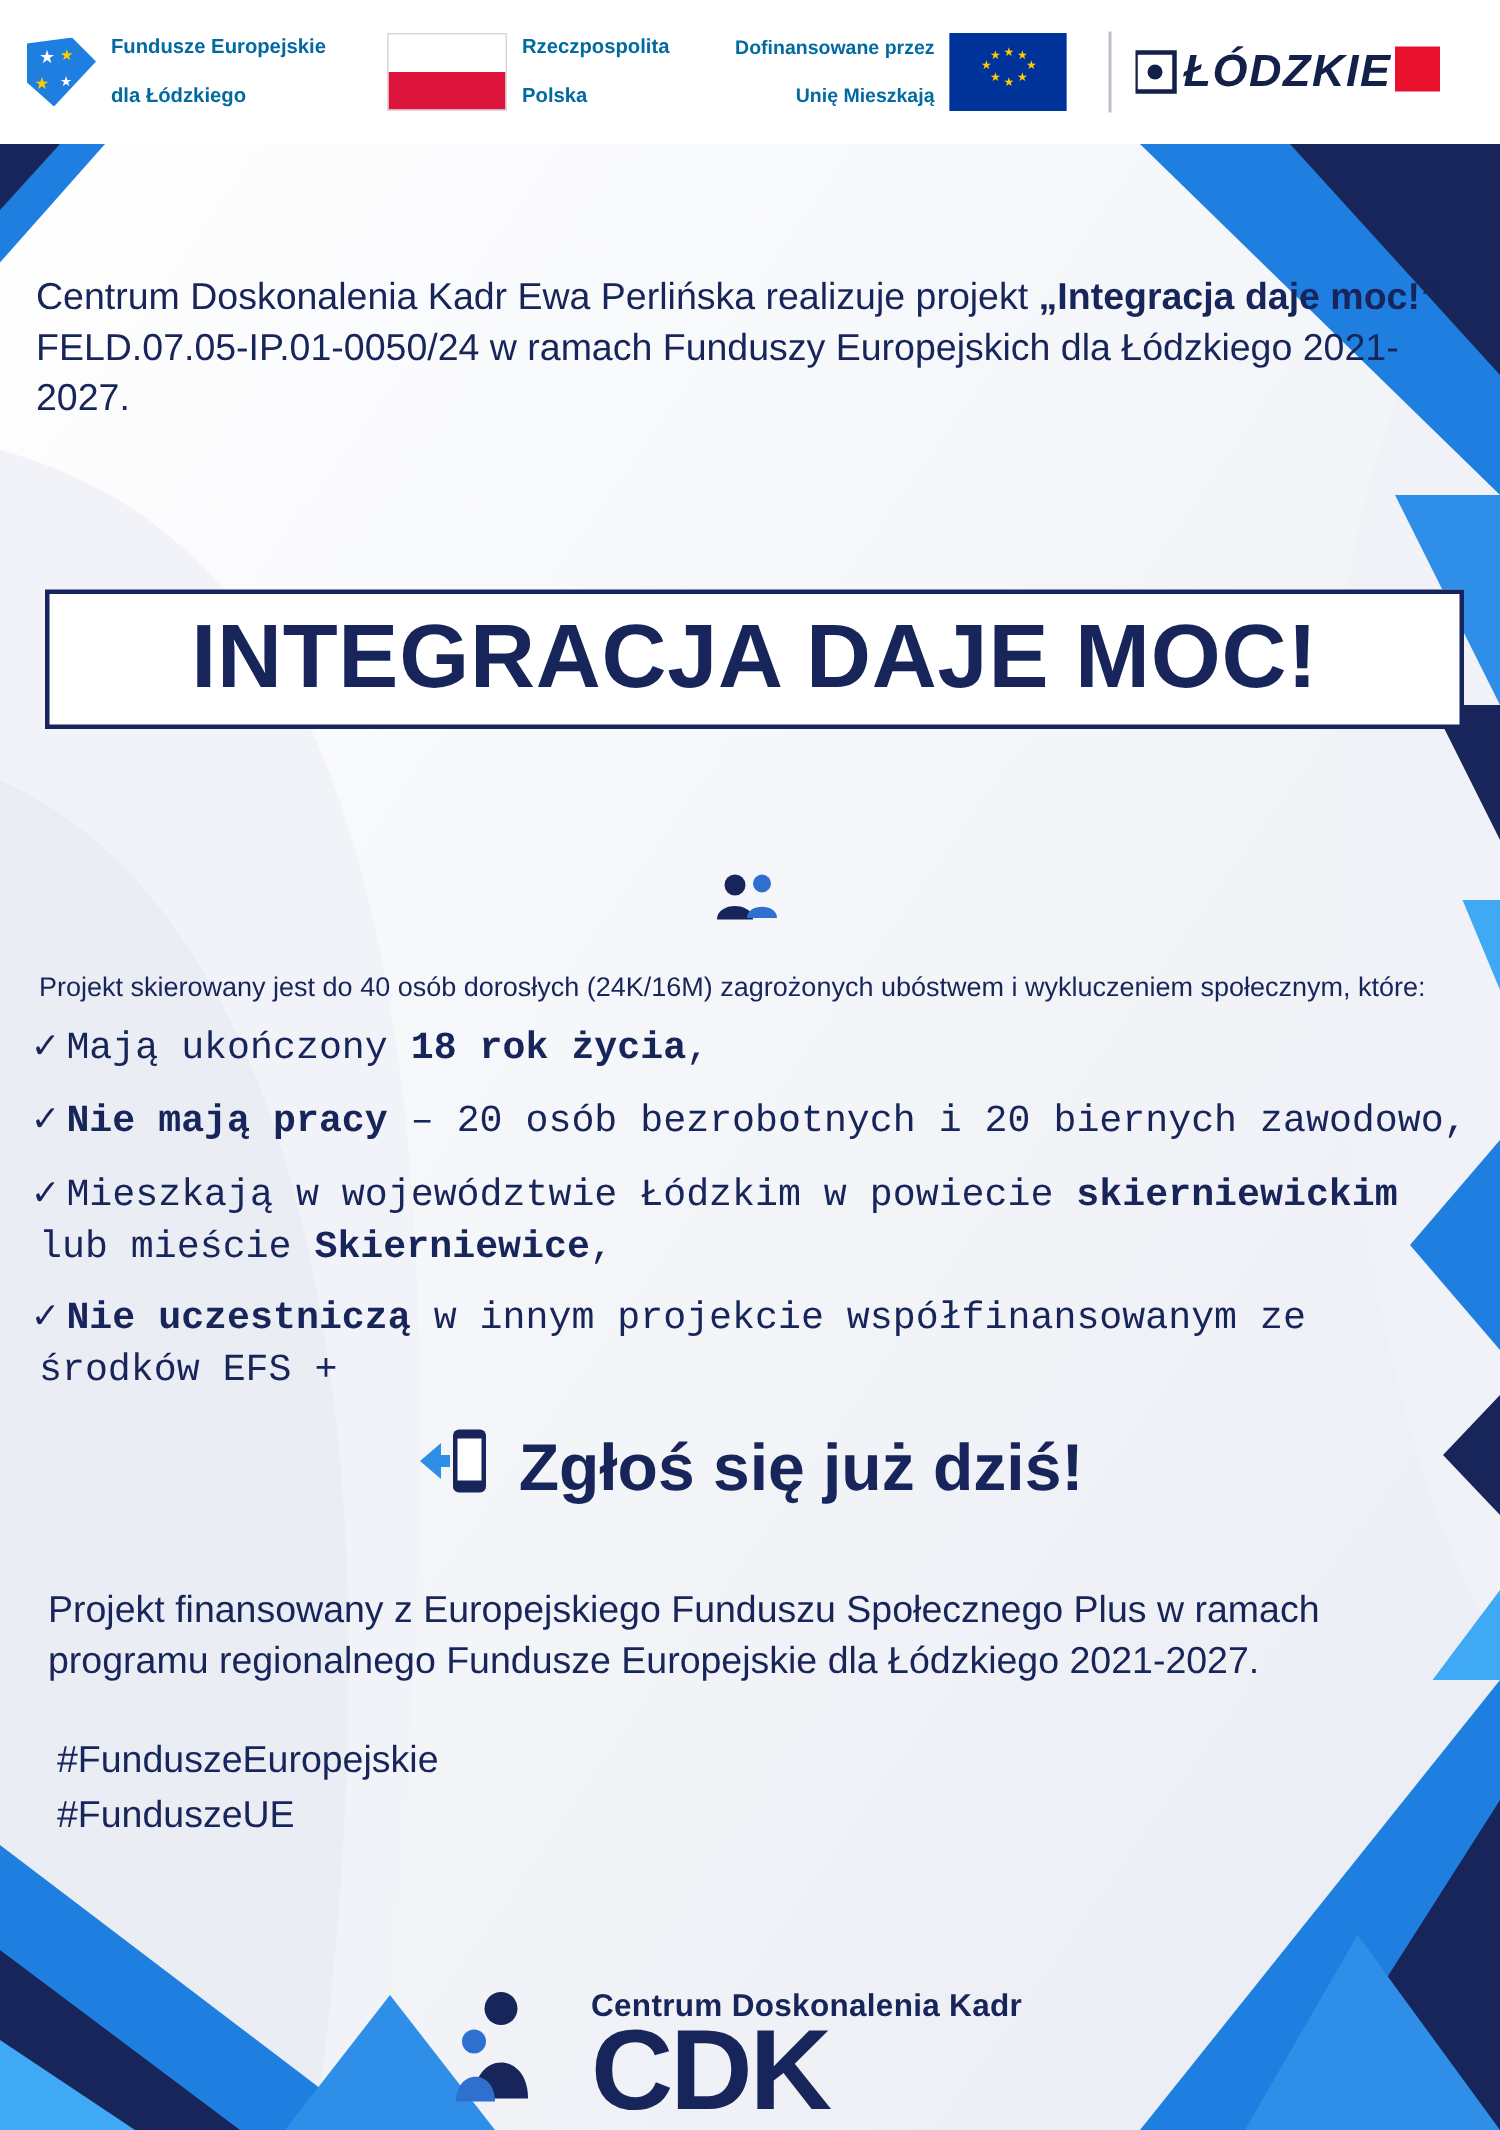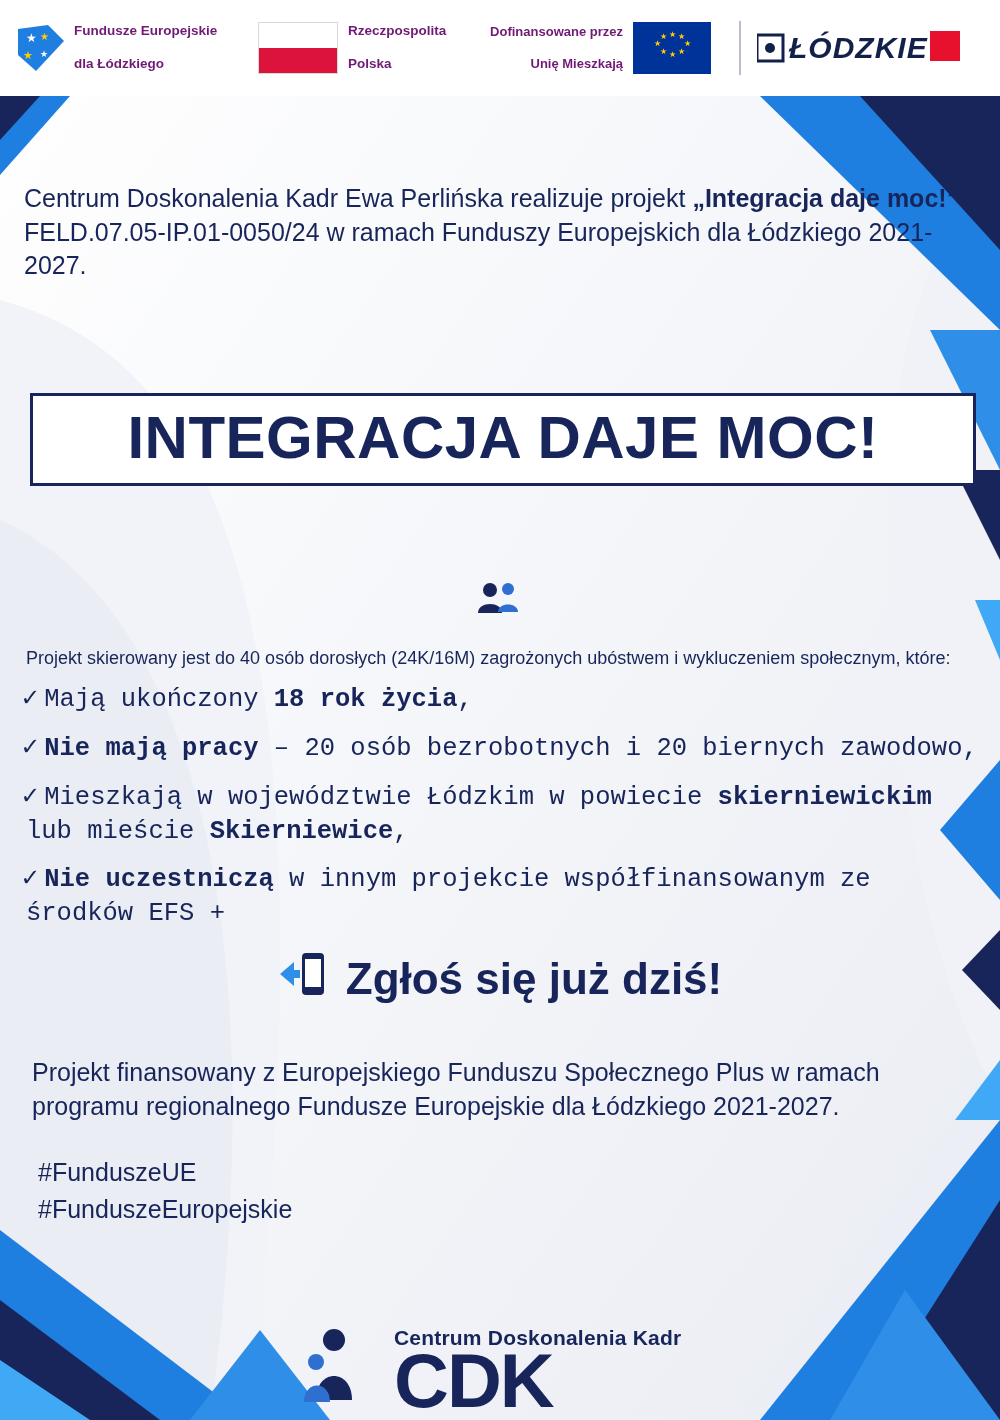--- a/index.html
+++ b/index.html
@@ -42,21 +42,21 @@
     z-index: 6;
   }
   .logo-block {
     display: flex;
     align-items: center;
     gap: 10px;
   }
   .logo-text {
     font-size: 13.5px;
     font-weight: bold;
-    color: #701a75;
+    color: #0369a1;
     line-height: 1.25;
     white-space: pre-line;
   }
   .logo-text.small {
     font-size: 13px;
   }
   .fe-mark {
     width: 46px;
     height: 46px;
     position: relative;
@@ -377,22 +377,22 @@
         <rect x="27" y="10" width="16" height="28" fill="#ffffff"></rect>
         <polygon points="2,25 16,13 16,21 22,21 22,29 16,29 16,37" fill="#2f8fe8"></polygon>
       </svg>
     </span>
     <span>Zgłoś się już dziś!</span>
   </div>
 
   <div class="footer-text">Projekt finansowany z Europejskiego Funduszu Społecznego Plus w ramach programu regionalnego Fundusze Europejskie dla Łódzkiego 2021-2027.</div>
 
   <div class="hashtags">
+    <div>#FunduszeEuropejskie</div>
     <div>#FunduszeUE</div>
-    <div>#FunduszeEuropejskie</div>
   </div>
 
   <div class="cdk-logo">
     <span>
       <svg width="86" height="80" viewBox="0 0 86 80">
         <circle cx="34" cy="12" r="11" fill="#17255a"></circle>
         <path d="M16,72 C16,40 52,40 52,72 Z" fill="#17255a"></path>
         <circle cx="16" cy="34" r="8" fill="#2f6fd0"></circle>
         <path d="M4,74 C4,52 30,52 30,74 Z" fill="#2f6fd0"></path>
       </svg>

